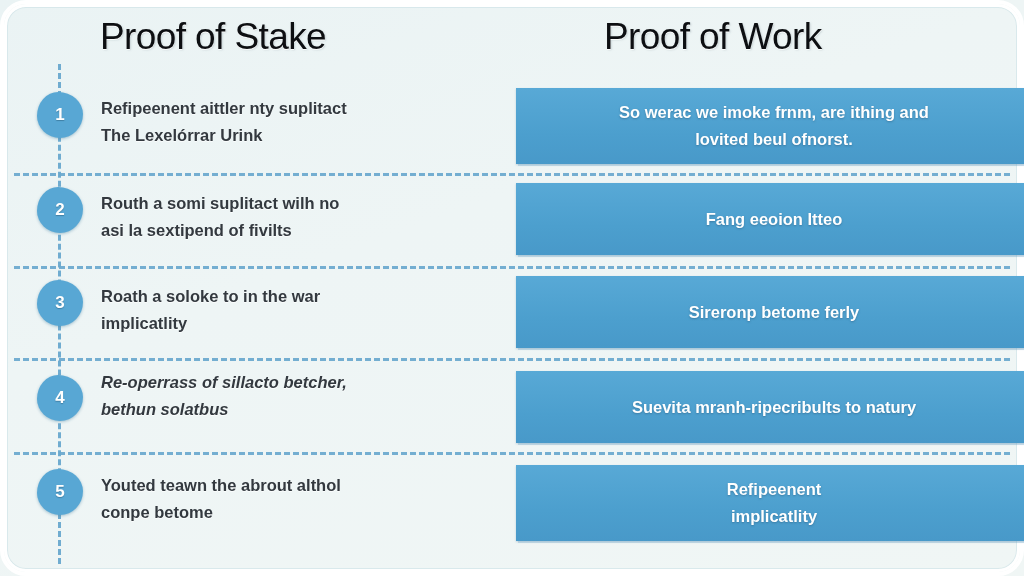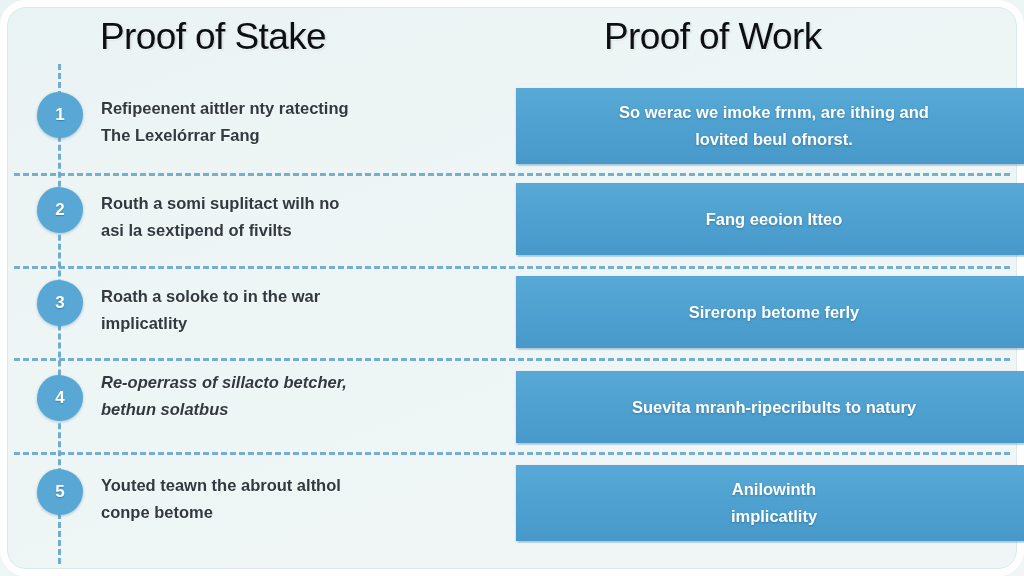--- a/index.html
+++ b/index.html
@@ -108,22 +108,22 @@
   <div class="divider" style="top:173px;"></div>
   <div class="divider" style="top:266px;"></div>
   <div class="divider" style="top:358px;"></div>
   <div class="divider" style="top:452px;"></div>
 
   <div class="row" style="top:88px;height:85px;">
     <div class="bullet" style="top:4px;">
       <span>1</span>
     </div>
     <div class="left-text" style="top:7px;">
-      <div>Refipeenent aittler nty ratecting</div>
-      <div>The Lexelórrar Fang</div>
+      <div>Refipeenent aittler nty suplitact</div>
+      <div>The Lexelórrar Urink</div>
     </div>
     <div class="box" style="top:0px;height:76px;">
       <div class="box-text">
         <div>So werac we imoke frnm, are ithing and</div>
         <div>lovited beul ofnorst.</div>
       </div>
     </div>
   </div>
 
   <div class="row" style="top:180px;height:86px;">
@@ -174,19 +174,19 @@
   <div class="row" style="top:459px;height:90px;">
     <div class="bullet" style="top:10px;">
       <span>5</span>
     </div>
     <div class="left-text" style="top:13px;">
       <div>Youted teawn the abrout althol</div>
       <div>conpe betome</div>
     </div>
     <div class="box" style="top:6px;height:76px;">
       <div class="box-text">
-        <div>Anilowinth</div>
+        <div>Refipeenent</div>
         <div>implicatlity</div>
       </div>
     </div>
   </div>
 
 </div>
 
 </body></html>

